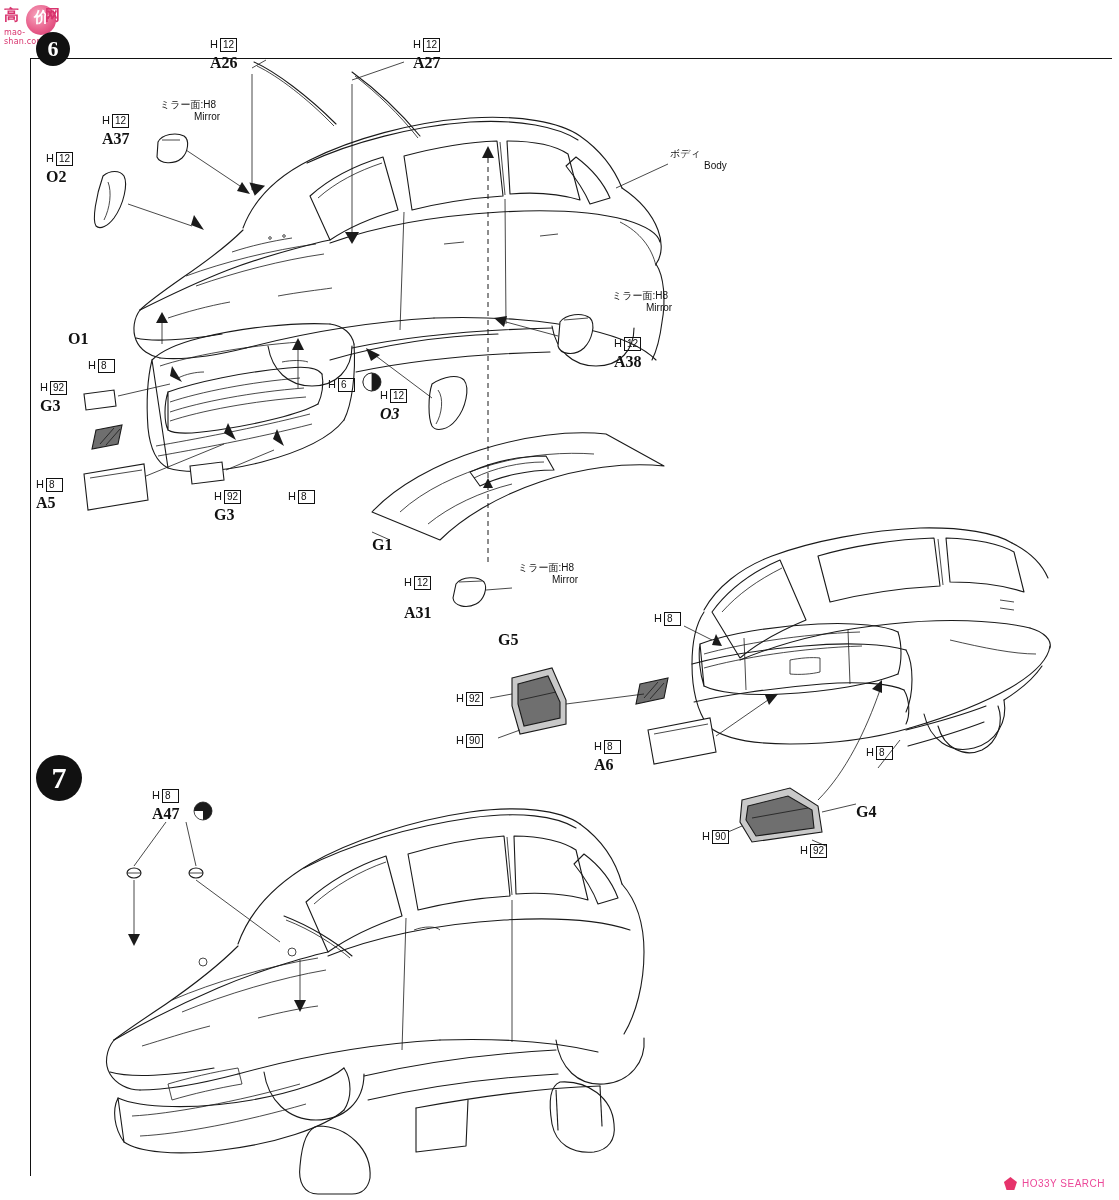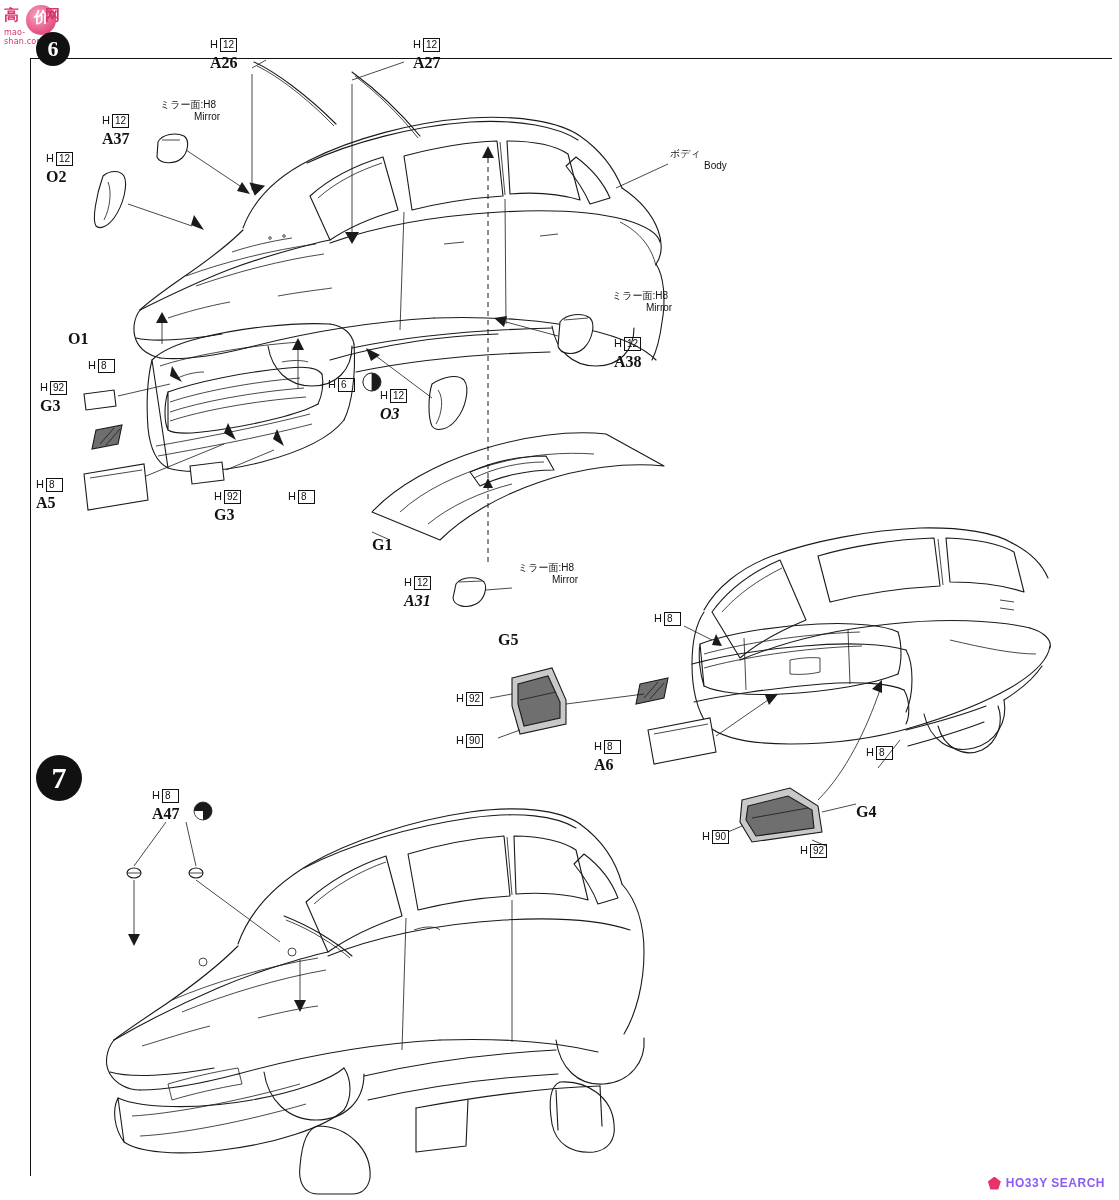--- a/index.html
+++ b/index.html
@@ -47,21 +47,21 @@
   .fillw{fill:#ffffff;stroke:#1a1a1a;stroke-width:1.1;}
   .fillg{fill:#c9c9c9;stroke:#1a1a1a;stroke-width:1.1;}
   .filld{fill:#6f6f6f;stroke:#1a1a1a;stroke-width:1.1;}
   .arrow{fill:#1a1a1a;}
   .dash{fill:none;stroke:#1a1a1a;stroke-width:1;stroke-dasharray:5 4;}
 
   
   .footer{position:absolute;right:14px;bottom:10px;display:flex;align-items:center;gap:5px;}
   .footer .mk{width:13px;height:13px;background:#e6336b;
               clip-path:polygon(50% 0,100% 38%,80% 100%,20% 100%,0 38%);}
-  .footer .ft{font-size:12px;font-weight:bold;color:#8b5cf6;letter-spacing:.5px;}
+  .footer .ft{font-size:10px;font-weight:normal;color:#ec4899;letter-spacing:.5px;}
 </style>
 </head>
 <body>
 
 <div class="sheet">
 
   <div class="wm">
     <div class="disc"></div>
     <div class="ch">高</div>
     <div class="ch ch2">价</div>
@@ -577,21 +577,21 @@
     <div class="jp">
       <span>ミラー面:H</span><span class="bx">8</span>
     </div>
     <div class="en">Mirror</div>
   </div>
   <div class="lbl" style="left:404px;top:572px;">
     <span class="spruebox">
       <span>H</span>
         <span class="bx">12</span>
     </span>
-    <div class="part" style="margin-top:3px;font-style:italic;">A31</div>
+    <div class="part" style="margin-top:15px;">A31</div>
   </div>
 
   <div class="lbl part" style="left:498px;top:632px;">G5</div>
   <div class="lbl" style="left:456px;top:688px;">
     <span class="spruebox">
       <span>H</span>
         <span class="bx">92</span>
     </span>
   </div>
   <div class="lbl" style="left:456px;top:730px;">

